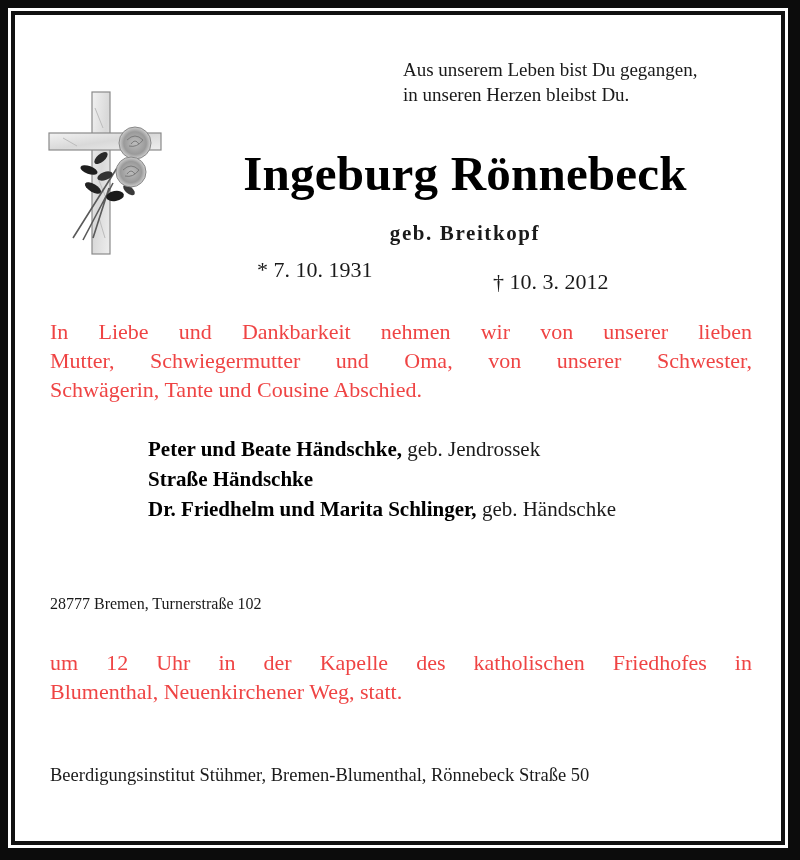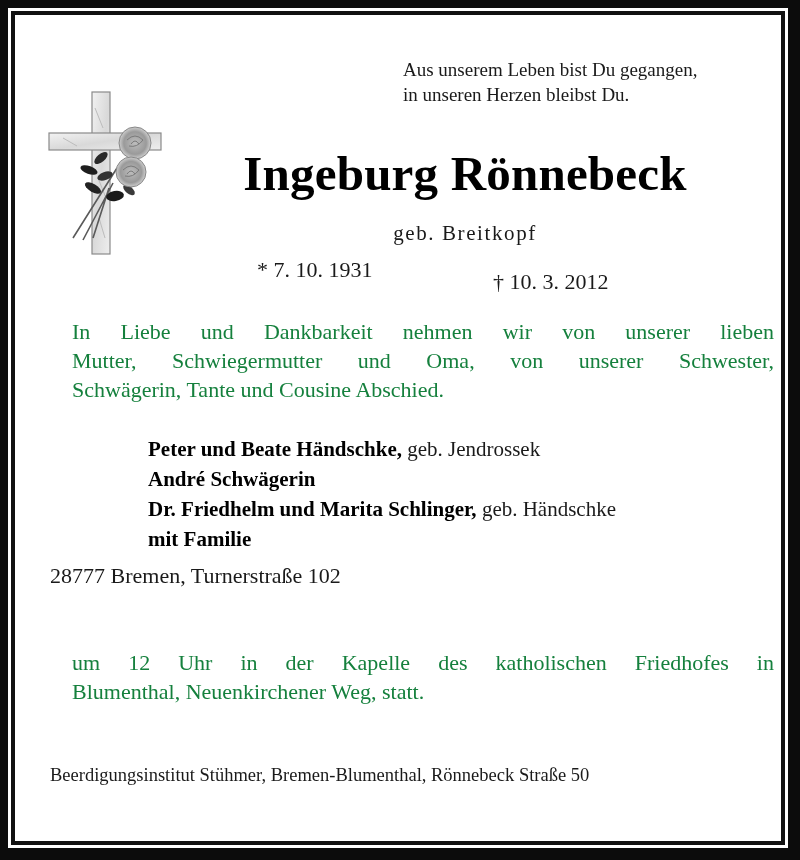--- a/index.html
+++ b/index.html
@@ -80,41 +80,41 @@
     }
     .maiden {
       position: absolute;
       left: 150px;
       width: 600px;
       top: 206px;
       text-align: center;
       font-size: 21px;
       letter-spacing: 1.6px;
       color: #1a1a1a;
+      font-weight: bold;
     }
     .dates {
       position: absolute;
       top: 242px;
       font-size: 22px;
       color: #1a1a1a;
       white-space: nowrap;
     }
     .birth { left: 242px; }
     .death { left: 478px; margin-top: 12px; }
 
     
     .para {
       position: absolute;
       left: 35px;
       width: 702px;
       font-size: 22px;
       line-height: 29px;
-      color: #15803d;
+      color: #ef4444;
       text-align: justify;
-      margin-left: 22px;
     }
     .para .line {
       display: block;
       text-align: justify;
       text-align-last: justify;
       white-space: nowrap;
     }
     .para .line.last {
       text-align-last: left;
     }
@@ -127,22 +127,22 @@
       font-size: 21px;
       line-height: 30px;
       color: #1a1a1a;
     }
     .family .row { white-space: nowrap; }
     .family .b { font-weight: bold; color: #000; }
 
     .address {
       position: absolute;
       left: 35px;
-      top: 548px;
-      font-size: 22px;
+      top: 580px;
+      font-size: 16px;
       color: #1a1a1a;
       white-space: nowrap;
     }
     .funeral { top: 633px; }
 
     .undertaker {
       position: absolute;
       left: 35px;
       top: 750px;
       font-size: 18.5px;
@@ -210,28 +210,25 @@
     <span class="line">In Liebe und Dankbarkeit nehmen wir von unserer lieben</span>
     <span class="line">Mutter, Schwiegermutter und Oma, von unserer Schwester,</span>
     <span class="line last">Schwägerin, Tante und Cousine Abschied.</span>
   </div>
 
   <div class="family">
     <div class="row">
       <span class="b">Peter und Beate Händschke,</span><span> geb. Jendrossek</span>
     </div>
     <div class="row">
-      <span class="b">André Schwägerin</span><span></span>
+      <span class="b">Straße Händschke</span><span></span>
     </div>
     <div class="row">
       <span class="b">Dr. Friedhelm und Marita Schlinger,</span><span> geb. Händschke</span>
     </div>
-    <div class="row">
-      <span class="b">mit Familie</span><span></span>
-    </div>
   </div>
 
   <div class="address">28777 Bremen, Turnerstraße 102</div>
 
   <div class="para funeral">
     <span class="line">um 12 Uhr in der Kapelle des katholischen Friedhofes in</span>
     <span class="line last">Blumenthal, Neuenkirchener Weg, statt.</span>
   </div>
 
   <div class="undertaker">Beerdigungsinstitut Stühmer, Bremen-Blumenthal, Rönnebeck Straße 50</div>

